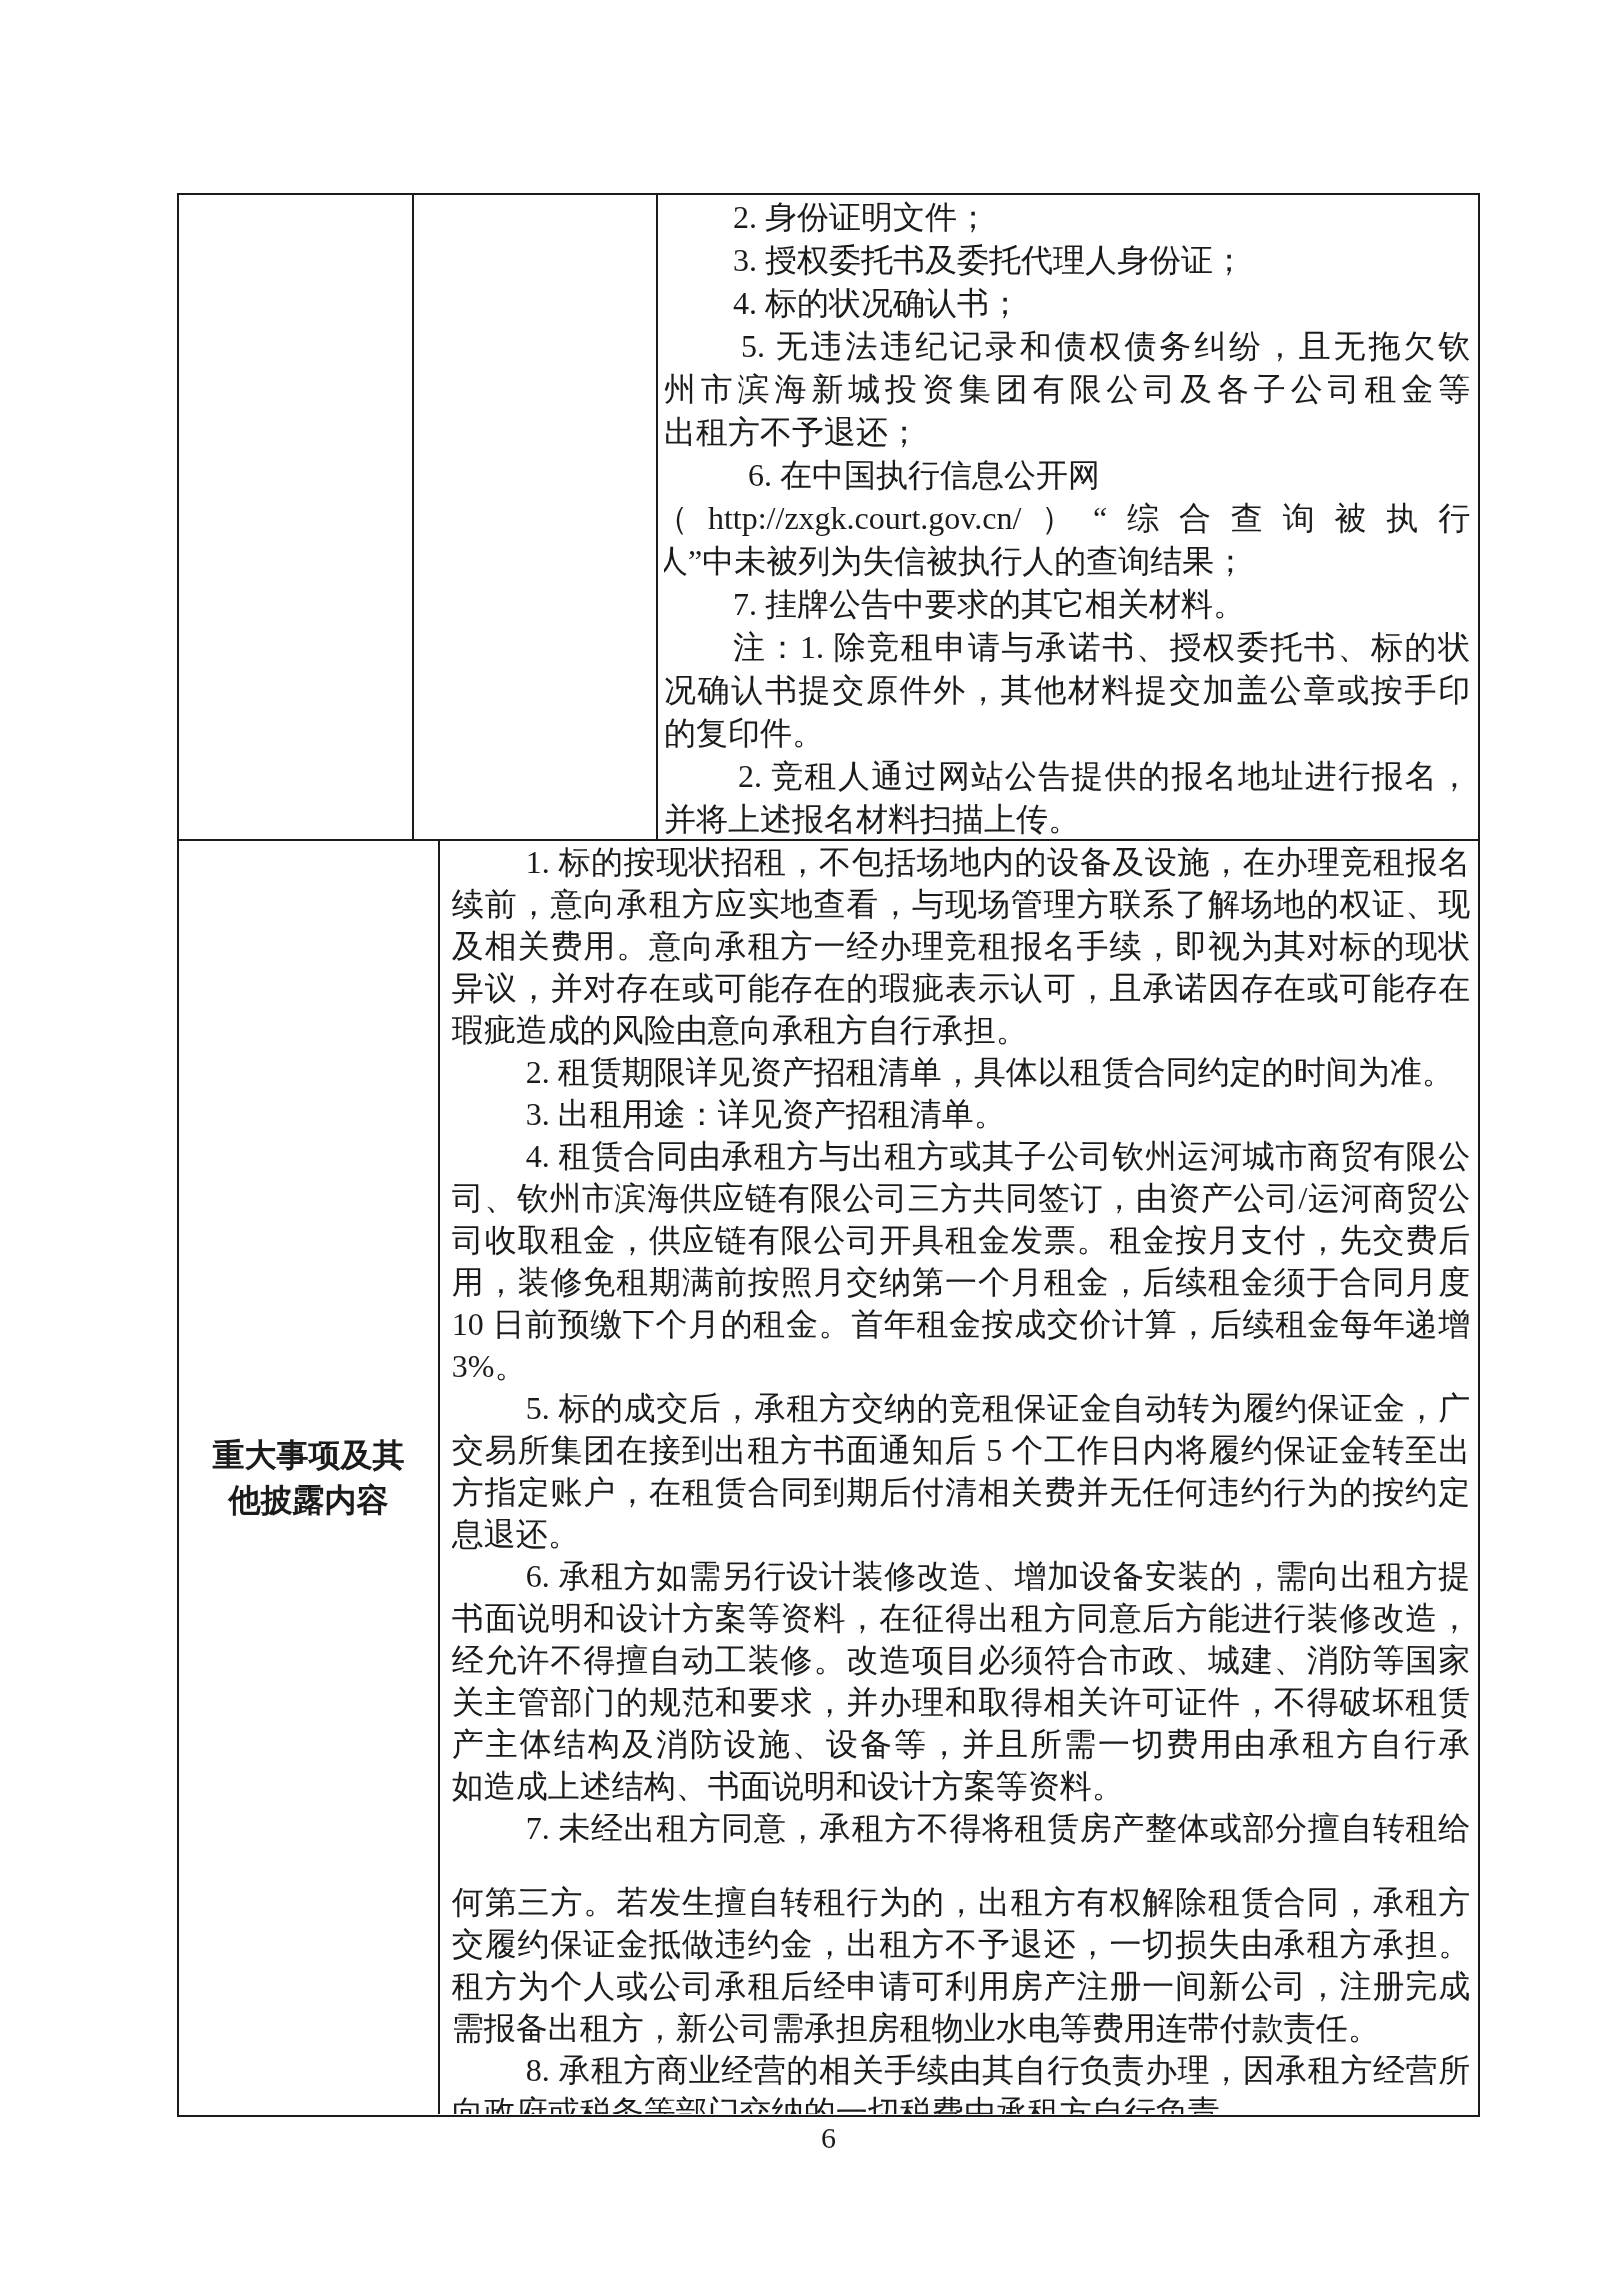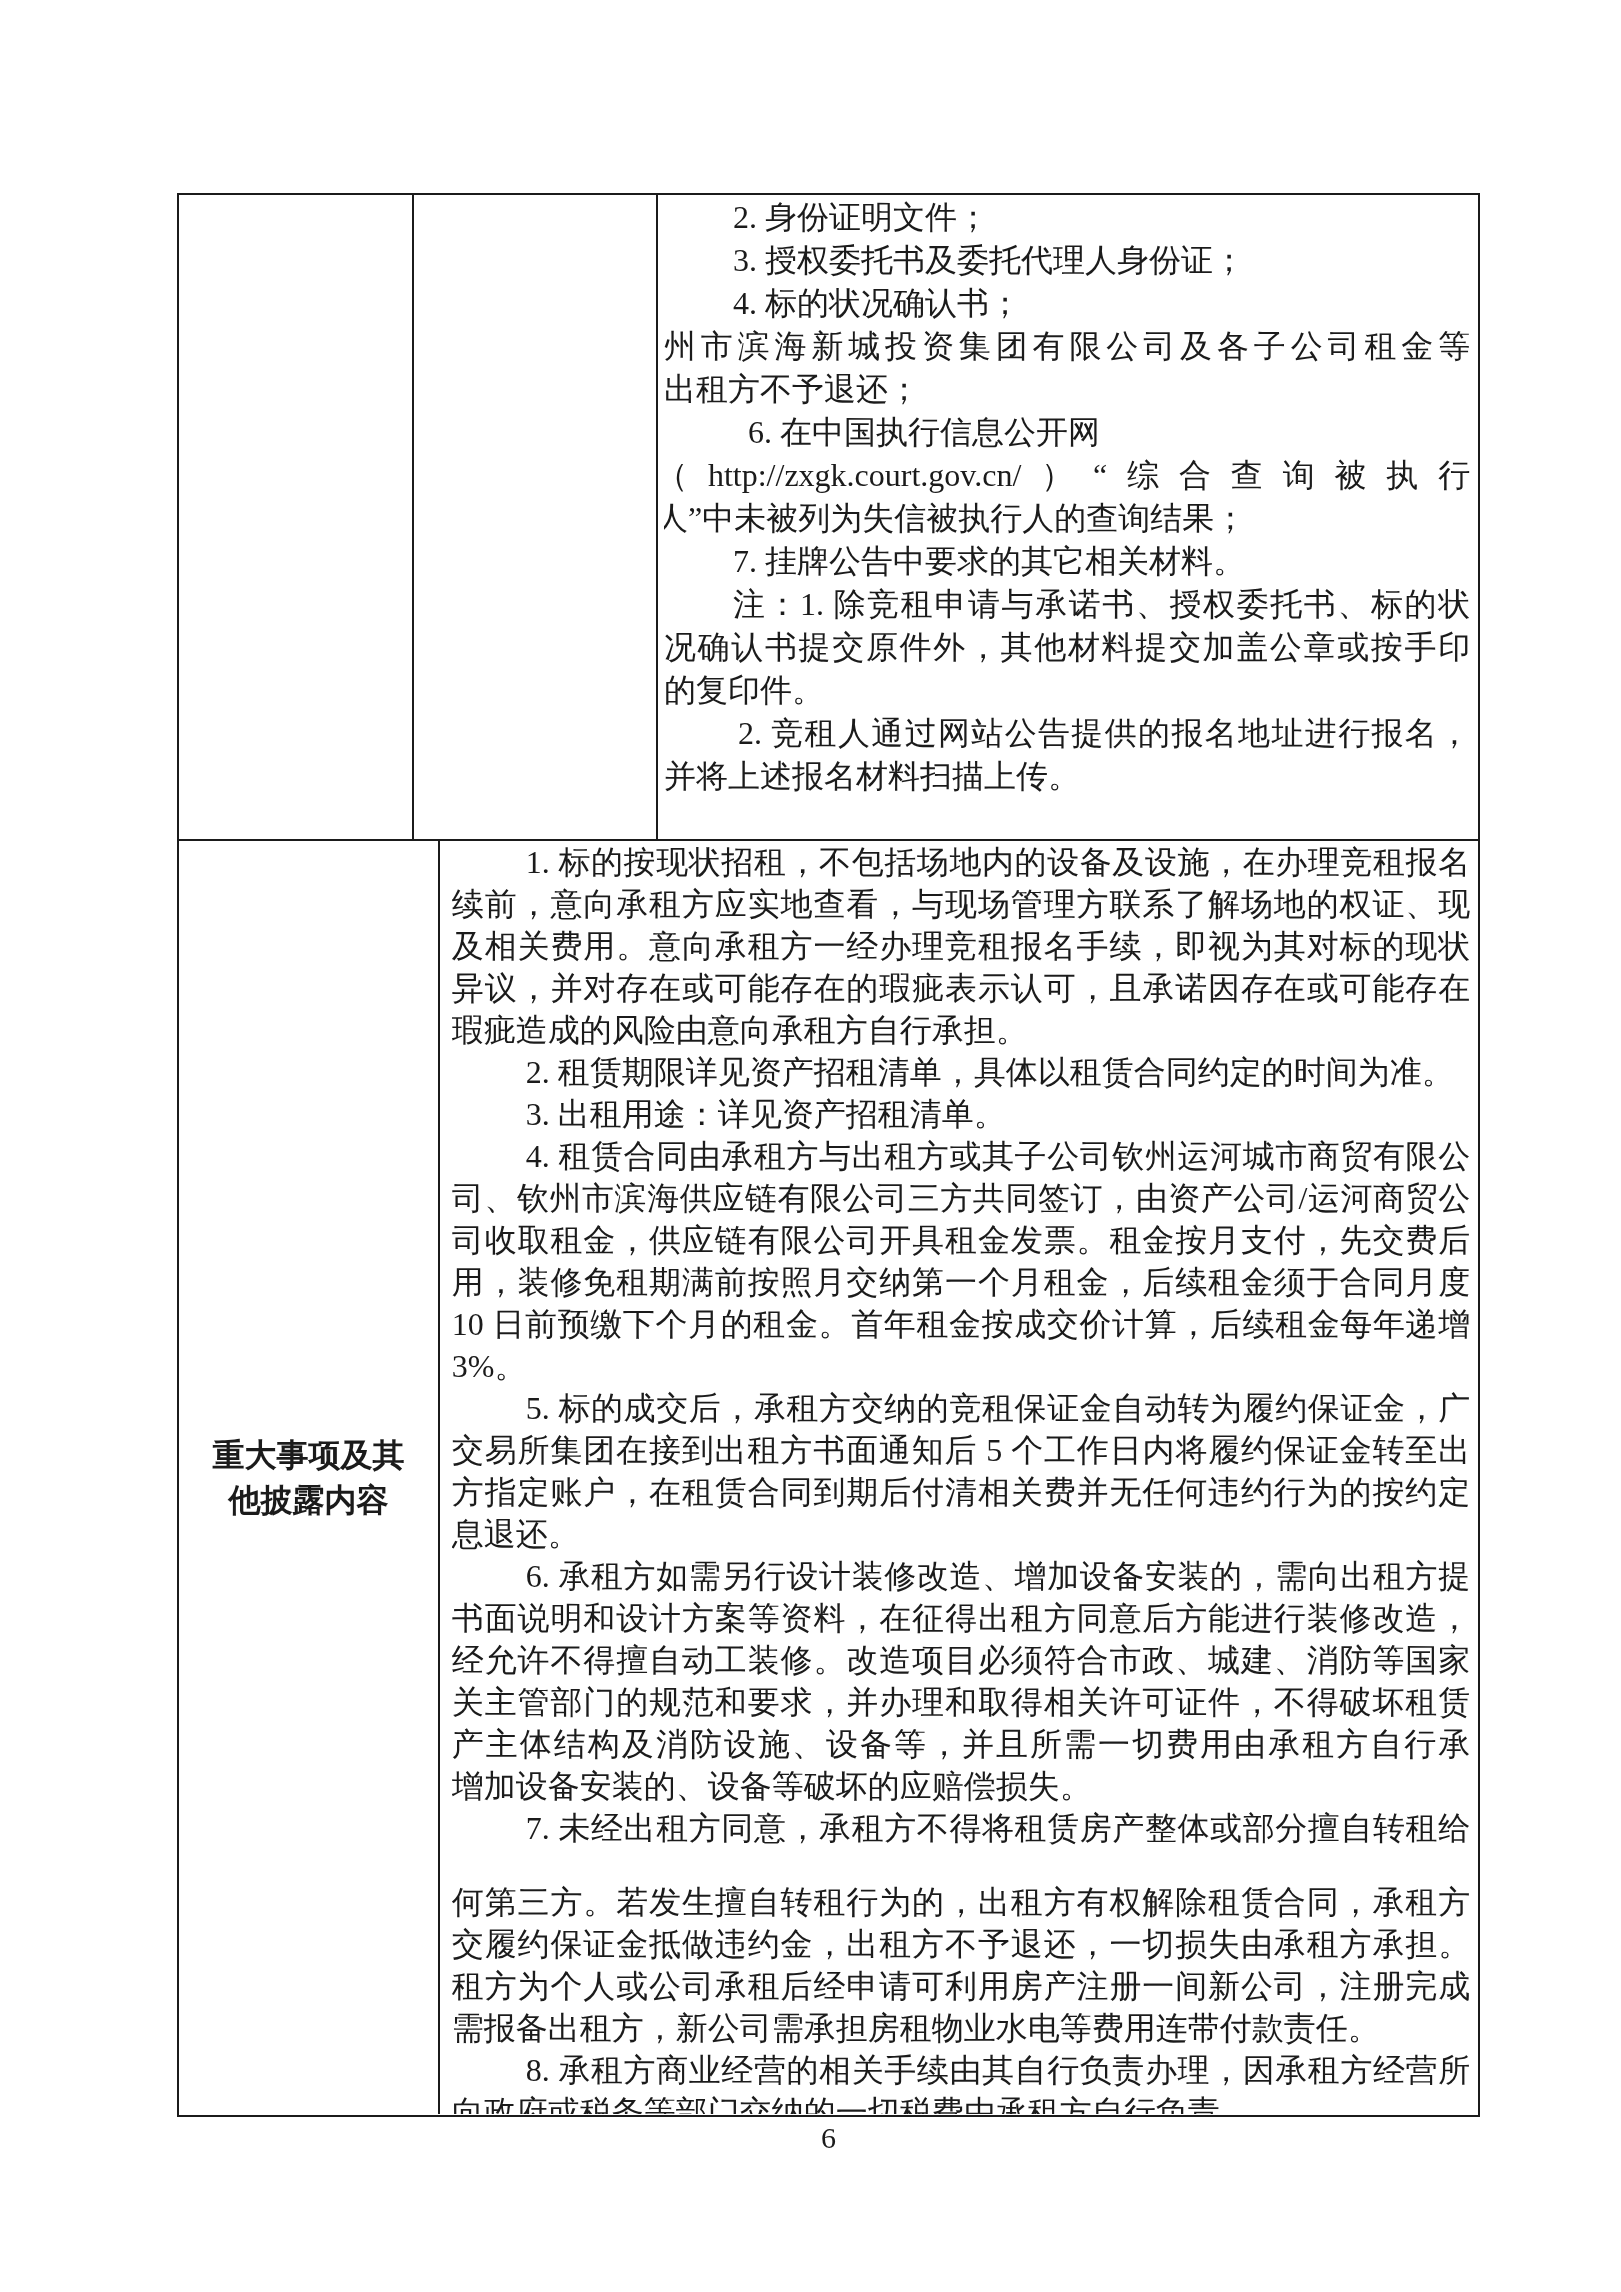--- a/index.html
+++ b/index.html
@@ -40,20 +40,21 @@
 
 <div class="page">
   <div class="doc-table">
     <div class="trow trow-1">
       <div class="tcell cell-a"></div>
       <div class="tcell cell-b"></div>
       <div class="tcell cell-c">
           <div class="tline" style="text-indent: 69px;">2. 身份证明文件；</div>
           <div class="tline" style="text-indent: 69px;">3. 授权委托书及委托代理人身份证；</div>
           <div class="tline" style="text-indent: 69px;">4. 标的状况确认书；</div>
+          <div class="tline just" style="text-indent: 77px;">5. 无违法违纪记录和债权债务纠纷，且无拖欠钦</div>
           <div class="tline just" style="text-indent: 0px;">州市滨海新城投资集团有限公司及各子公司租金等</div>
           <div class="tline" style="text-indent: 0px;">出租方不予退还；</div>
           <div class="tline" style="text-indent: 84px;">6. 在中国执行信息公开网</div>
           <div class="tline just" style="text-indent: -7.8px;">（http://zxgk.court.gov.cn/）“综合查询被执行</div>
           <div class="tline" style="text-indent: -7.8px;">人”中未被列为失信被执行人的查询结果；</div>
           <div class="tline" style="text-indent: 69px;">7. 挂牌公告中要求的其它相关材料。</div>
           <div class="tline just" style="text-indent: 69px;">注：1. 除竞租申请与承诺书、授权委托书、标的状</div>
           <div class="tline just" style="text-indent: 0px;">况确认书提交原件外，其他材料提交加盖公章或按手印</div>
           <div class="tline" style="text-indent: 0px;">的复印件。</div>
           <div class="tline just" style="text-indent: 74px;">2. 竞租人通过网站公告提供的报名地址进行报名，</div>
@@ -81,21 +82,21 @@
           <div class="tline" style="text-indent: 0px;">3%。</div>
           <div class="tline just" style="text-indent: 74px;">5. 标的成交后，承租方交纳的竞租保证金自动转为履约保证金，广西</div>
           <div class="tline just" style="text-indent: 0px;">交易所集团在接到出租方书面通知后 5 个工作日内将履约保证金转至出租</div>
           <div class="tline just" style="text-indent: 0px;">方指定账户，在租赁合同到期后付清相关费并无任何违约行为的按约定无</div>
           <div class="tline" style="text-indent: 0px;">息退还。</div>
           <div class="tline just" style="text-indent: 74px;">6. 承租方如需另行设计装修改造、增加设备安装的，需向出租方提交</div>
           <div class="tline just" style="text-indent: 0px;">书面说明和设计方案等资料，在征得出租方同意后方能进行装修改造，未</div>
           <div class="tline just" style="text-indent: 0px;">经允许不得擅自动工装修。改造项目必须符合市政、城建、消防等国家相</div>
           <div class="tline just" style="text-indent: 0px;">关主管部门的规范和要求，并办理和取得相关许可证件，不得破坏租赁房</div>
           <div class="tline just" style="text-indent: 0px;">产主体结构及消防设施、设备等，并且所需一切费用由承租方自行承担，</div>
-          <div class="tline" style="text-indent: 0px;">增加设备安装的、设备等破坏的应赔偿损失。</div>
+          <div class="tline" style="text-indent: 0px;">如造成上述结构、书面说明和设计方案等资料。</div>
           <div class="tline just" style="text-indent: 74px;">7. 未经出租方同意，承租方不得将租赁房产整体或部分擅自转租给任</div>
           <div class="tline just" style="text-indent: 0px; margin-top: 32px;">何第三方。若发生擅自转租行为的，出租方有权解除租赁合同，承租方所</div>
           <div class="tline just" style="text-indent: 0px;">交履约保证金抵做违约金，出租方不予退还，一切损失由承租方承担。承</div>
           <div class="tline just" style="text-indent: 0px;">租方为个人或公司承租后经申请可利用房产注册一间新公司，注册完成后</div>
           <div class="tline" style="text-indent: 0px;">需报备出租方，新公司需承担房租物业水电等费用连带付款责任。</div>
           <div class="tline just" style="text-indent: 74px;">8. 承租方商业经营的相关手续由其自行负责办理，因承租方经营所需</div>
           <div class="tline" style="text-indent: 0px;">向政府或税务等部门交纳的一切税费由承租方自行负责。</div>
         </div>
     </div>
   </div>

